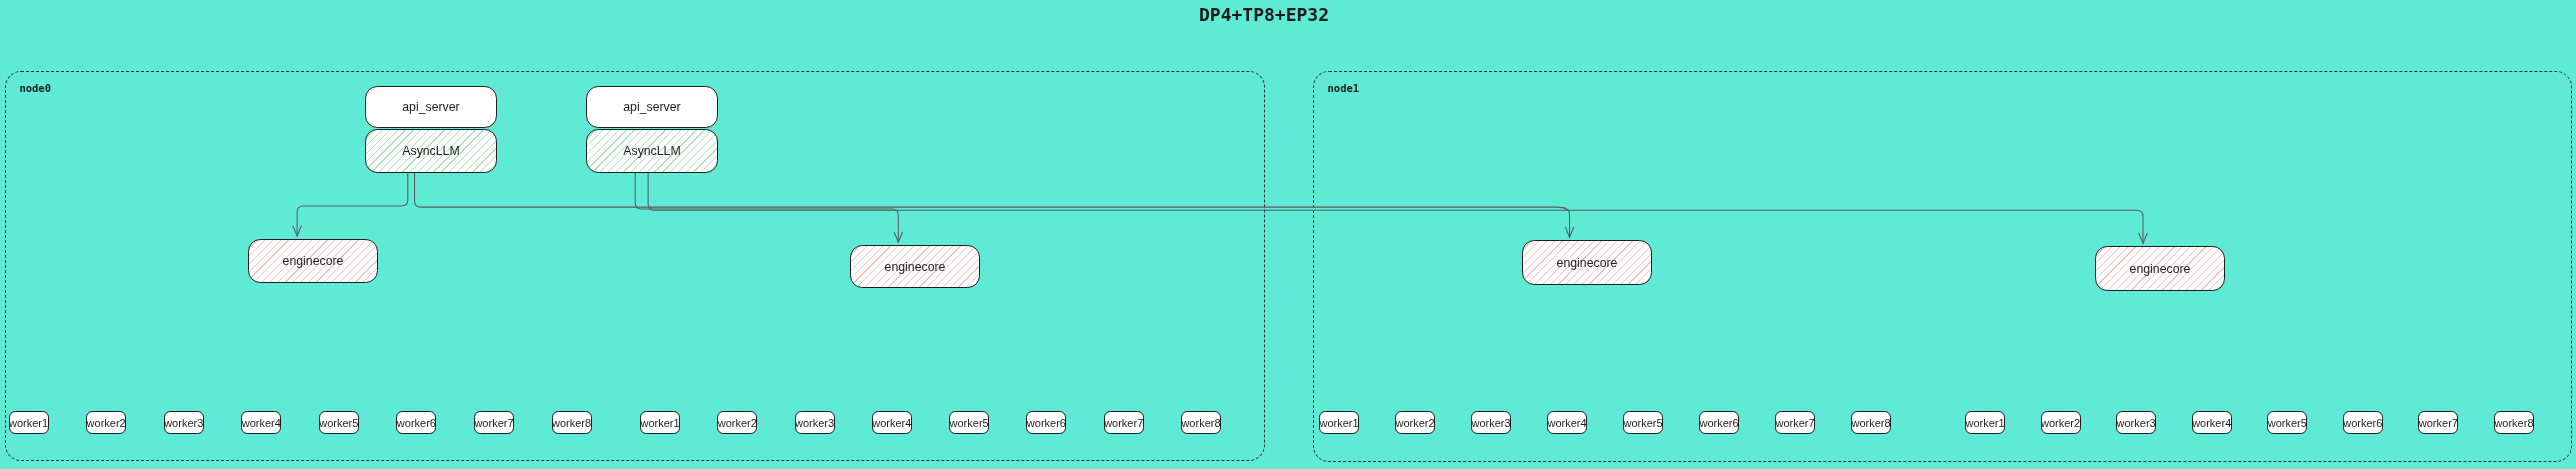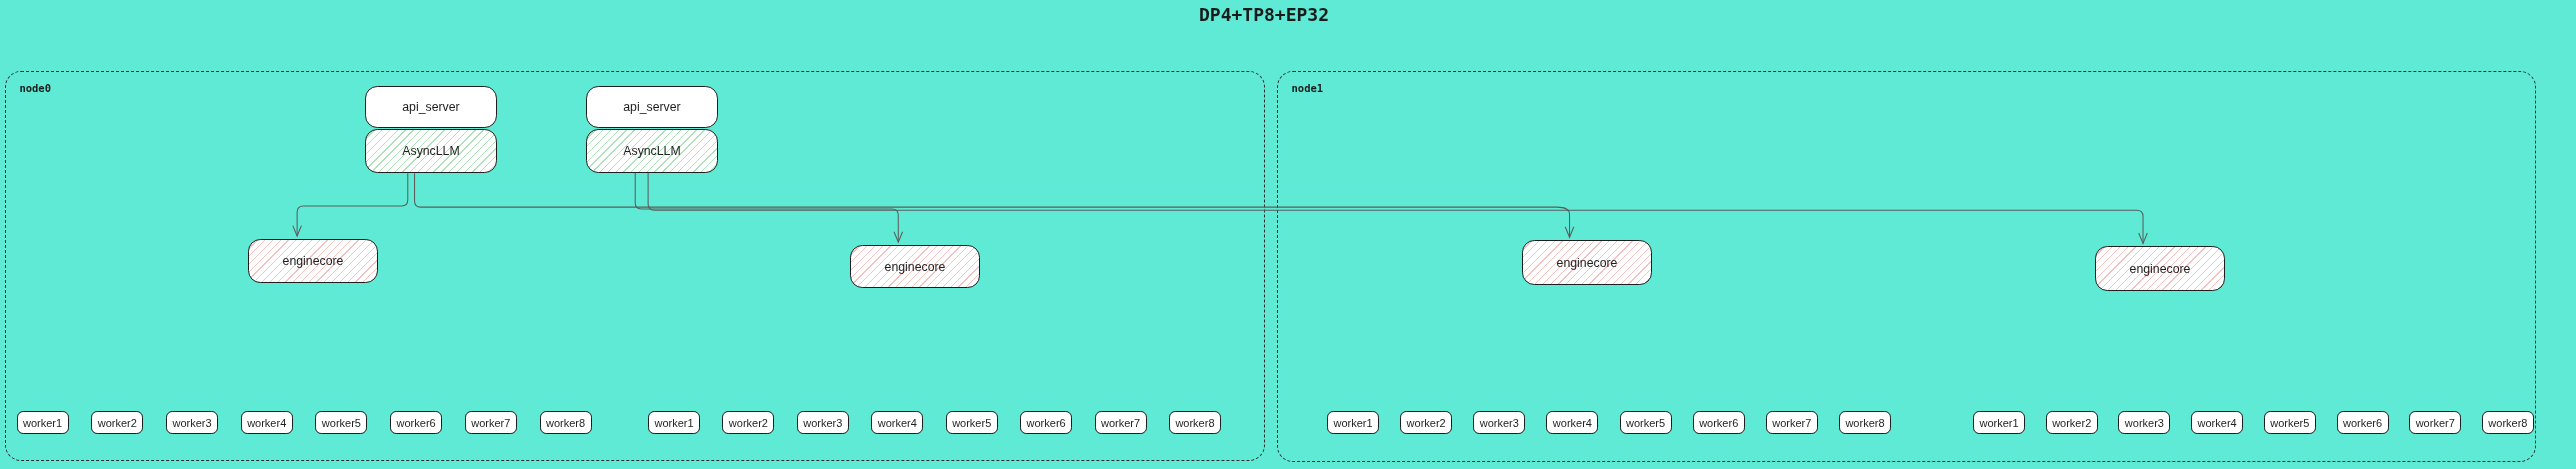--- a/index.html
+++ b/index.html
@@ -46,43 +46,42 @@
   .hatch-red{
     background-image:repeating-linear-gradient(135deg, rgba(230,90,90,0.38) 0 0.9px, transparent 0.9px 5.5px);
     background-color:#ffffff;
   }
   .worker-group{
     position:absolute;
     display:flex;justify-content:space-between;
   }
   .worker{
     box-sizing:border-box;
-    width:52px;height:23.4px;
+    width:40px;height:23.4px;
     border:1.2px solid #1e1e1e;
     border-radius:6.2px;
     display:flex;align-items:center;justify-content:center;
     font-size:11px;color:#1f1f1f;
     background:#ffffff;
     white-space:nowrap;
-    margin-left:8px;
   }
   svg.connectors{position:absolute;left:0;top:0;pointer-events:none;}
   svg.connectors path{stroke:#5c5c5c;stroke-width:1.7;fill:none;}
 </style>
 </head>
 <body>
 
 <div class="canvas">
 
   <div class="title">DP4+TP8+EP32</div>
 
   <div class="node" style="left:4.9px;top:71px;width:1258px;height:388px;text-align:right;">
     <div class="node-label">node0</div>
   </div>
-  <div class="node" style="left:1277px;top:71px;width:1257px;height:389px;">
+  <div class="node" style="left:1313px;top:71px;width:1257px;height:389px;">
     <div class="node-label">node1</div>
   </div>
 
   <svg class="connectors" width="2576" height="469" viewBox="0 0 4188 763">
 
     <path d="M662,282 L662,325 Q662,335 652,335 L492,335 Q482,335 482,345 L482,384"></path>
     <path d="M475,367 L482,384 L489,367"></path>
 
     <path d="M673,282 L673,327 Q673,337 683,337 L2532,337 Q2552,337 2552,349 L2552,386"></path>
     <path d="M2545,369 L2552,386 L2559,369"></path>

